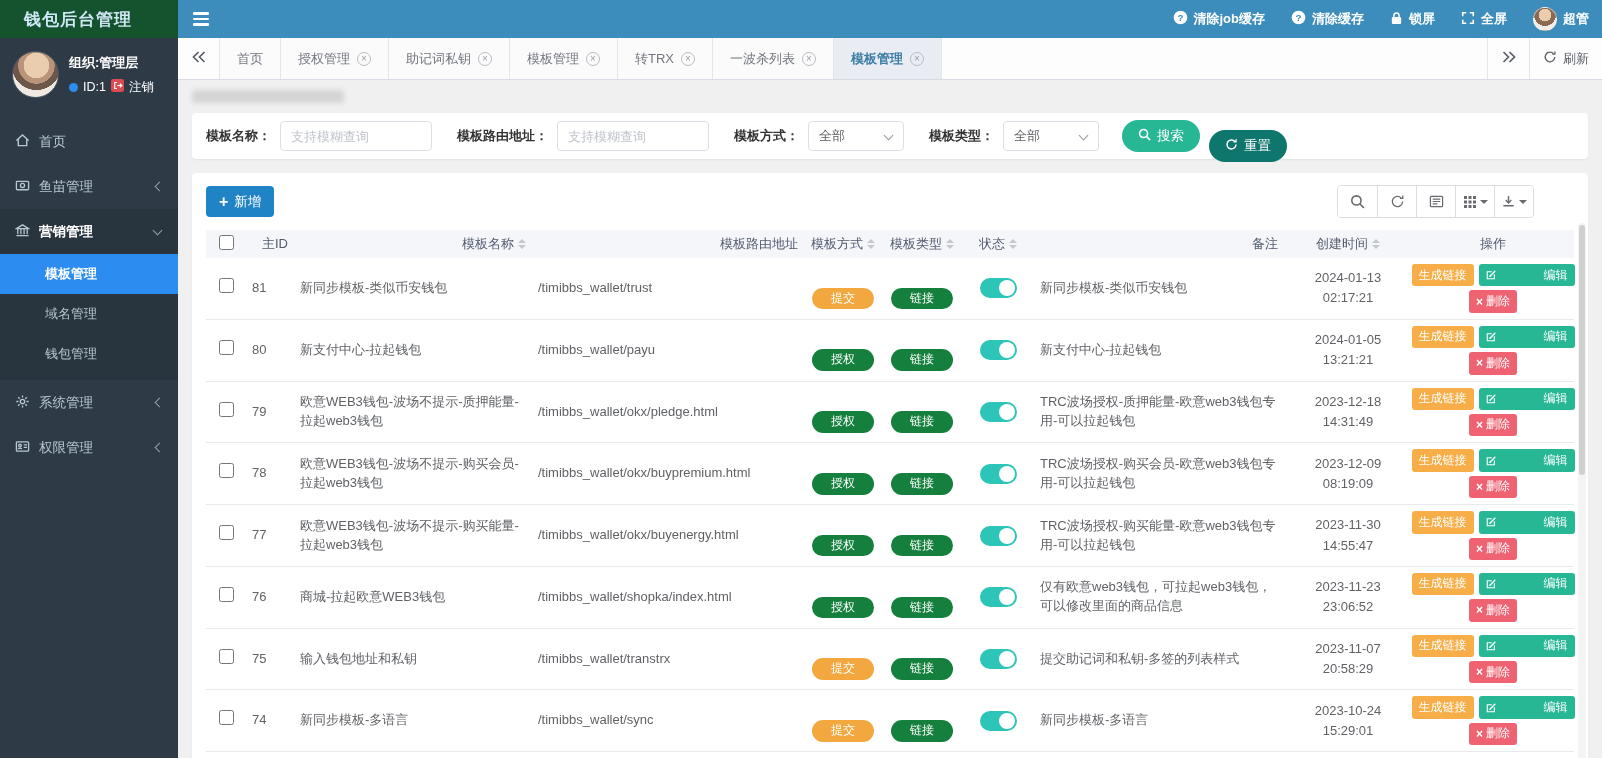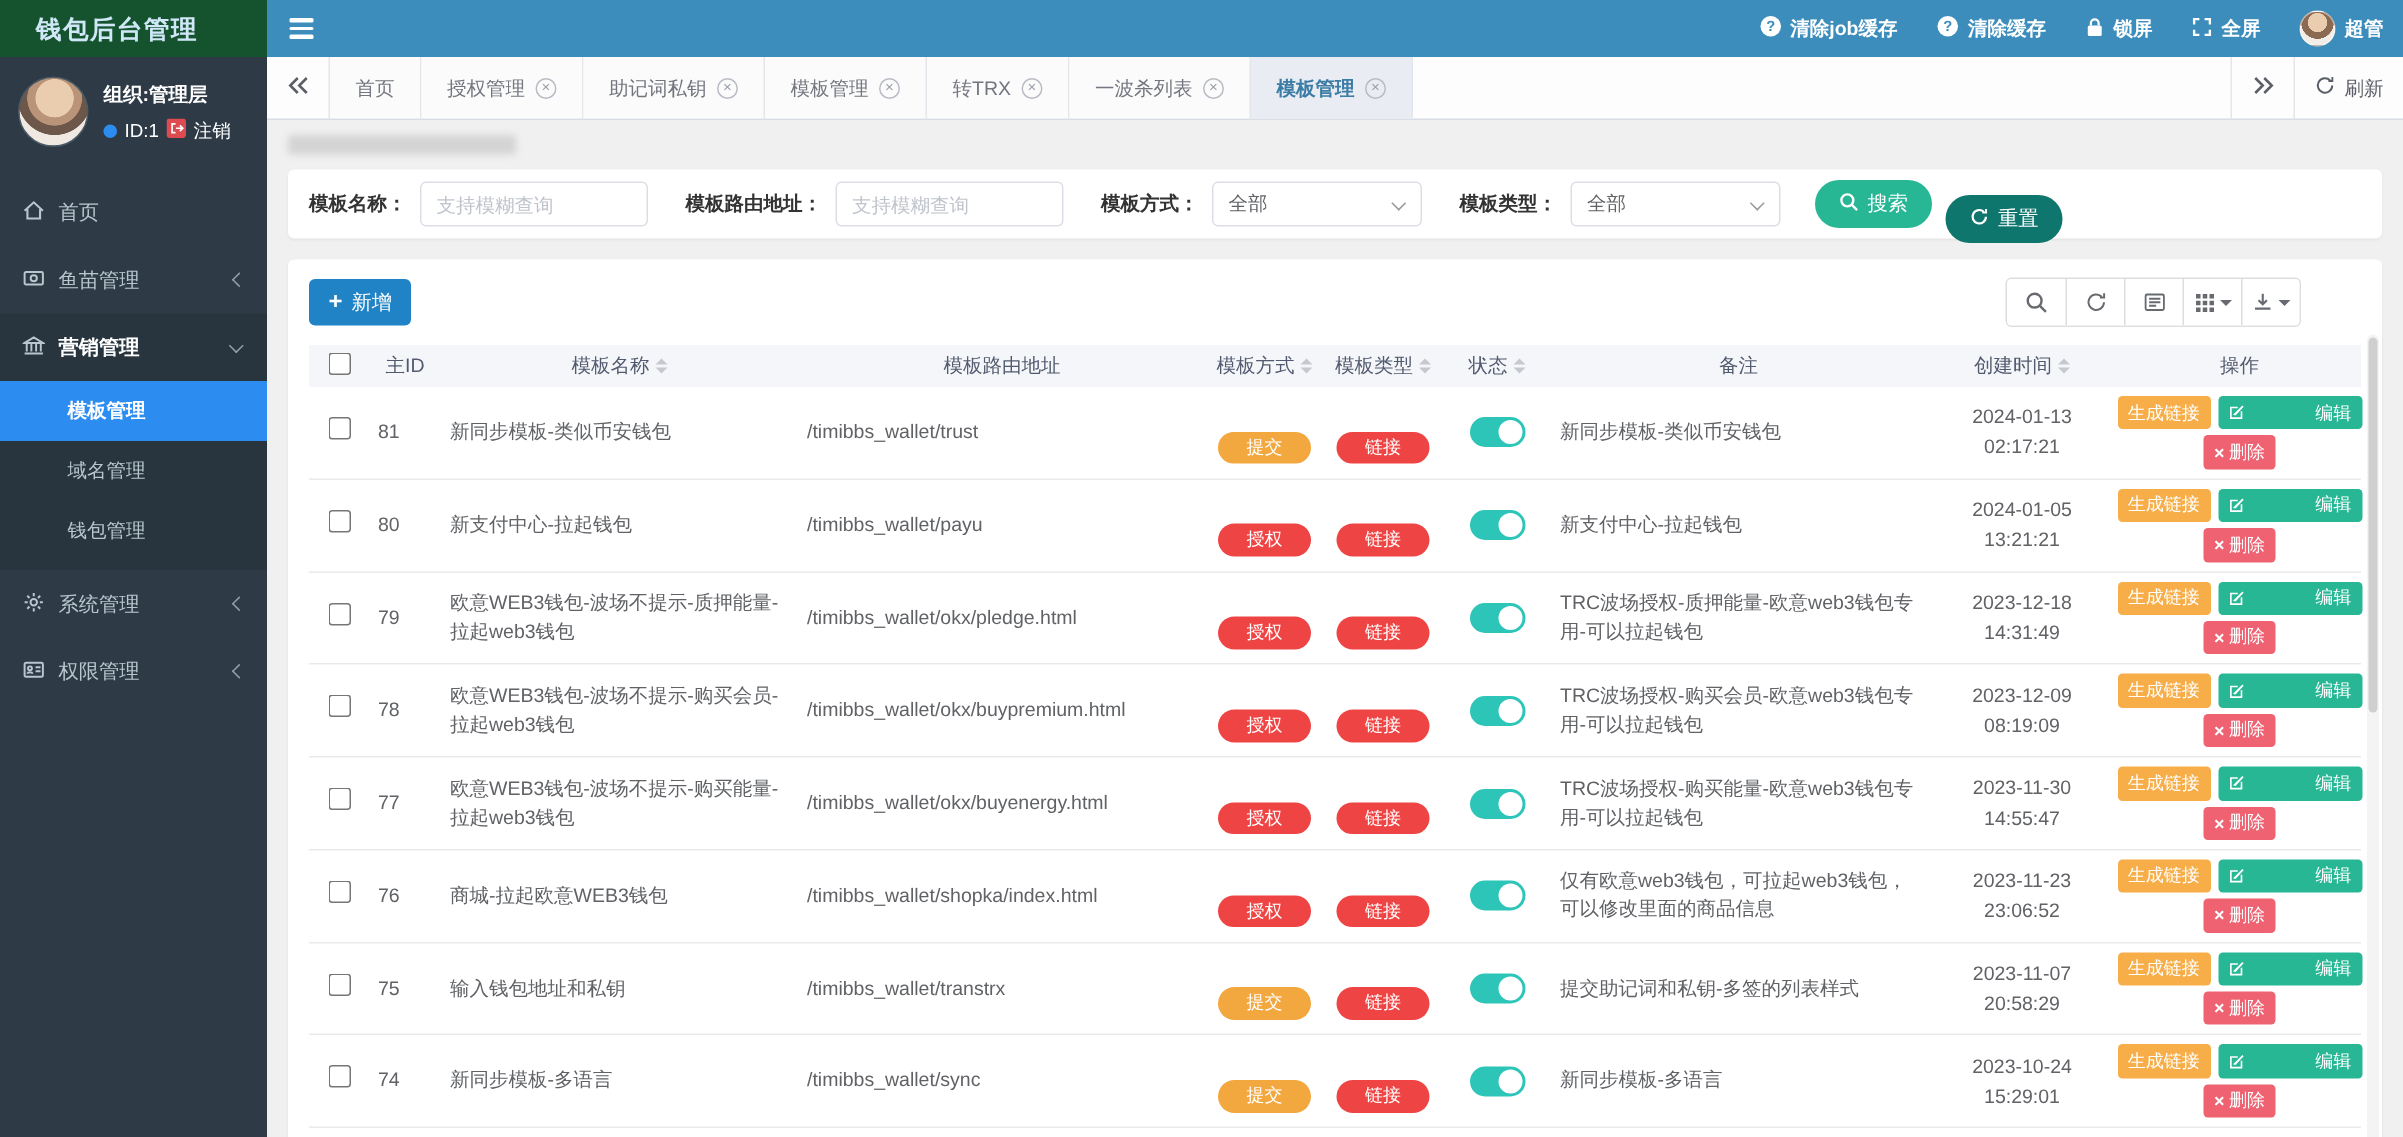--- a/index.html
+++ b/index.html
@@ -47,53 +47,53 @@
 
   .content { flex:1; padding:8px 14px; overflow:hidden; background:#f0f0f0; }
   .redacted { width:152px; height:13px; background:#d4d4d4; border-radius:2px; filter:blur(2.5px); margin:2px 0 10px; }
 
   
   .filter-card { background:#fff; border-radius:4px; box-shadow:0 1px 2px rgba(0,0,0,.06); height:46px; display:flex; align-items:center; padding:0 14px; gap:9px; }
   .f-label { font-weight:bold; color:#333; white-space:nowrap; }
   .f-label.gap { margin-left:16px; }
   .f-input { width:152px; height:30px; border:1px solid #dcdfe6; border-radius:4px; padding:0 10px; font-size:13px; color:#606266; outline:none; font-family:inherit; }
   .f-input::placeholder { color:#c0c4cc; }
-  .f-select { width:140px; height:30px; border:1px solid #dcdfe6; border-radius:4px; display:flex; align-items:center; justify-content:space-between; padding:0 10px; color:#606266; cursor:pointer; background:#fff; }
+  .f-select { width:96px; height:30px; border:1px solid #dcdfe6; border-radius:4px; display:flex; align-items:center; justify-content:space-between; padding:0 10px; color:#606266; cursor:pointer; background:#fff; }
   .sel-caret { width:9px; height:9px; position:relative; }
   .sel-caret::before { content:""; position:absolute; top:0; left:1px; width:6px; height:6px; border-right:1.4px solid #999; border-bottom:1.4px solid #999; transform:rotate(45deg); }
   .btn-pill { height:32px; border:none; border-radius:16px; color:#fff; font-size:13.5px; display:inline-flex; align-items:center; gap:6px; padding:0 16px; cursor:pointer; font-family:inherit; }
   .btn-search { background:#27b795; margin-left:14px; }
   .btn-reset { background:#0f766e;margin-top:20px; }
 
   
   .table-card { background:#fff; border-radius:4px; box-shadow:0 1px 2px rgba(0,0,0,.06); margin-top:14px; flex:1; padding:12px 14px 0; position:relative; }
   .card-toolbar { display:flex; justify-content:space-between; align-items:center; }
   .btn-add { background:#2083c5; color:#fff; border:none; border-radius:4px; height:31px; padding:0 13px; display:inline-flex; align-items:center; gap:6px; font-size:13.5px; cursor:pointer; font-family:inherit; }
   .plus { font-size:16px; font-weight:bold; line-height:1; }
   .tool-group { display:flex; border:1px solid #ddd; border-radius:4px; overflow:hidden; margin-right:40px; }
   .tool-btn { width:39px; height:31px; display:flex; align-items:center; justify-content:center; gap:3px; background:#fff; border:none; border-left:1px solid #ddd; color:#676a6f; cursor:pointer; }
   .tool-btn:first-child { border-left:none; }
   .caret-dn { width:0; height:0; border-left:4px solid transparent; border-right:4px solid transparent; border-top:4px solid #676a6f; }
 
   table { width:100%; border-collapse:collapse; margin-top:12px; table-layout:fixed; }
-  thead th { background:#f5f6fa; height:28px; font-weight:normal; color:#515a6e; font-size:13px; text-align:center; padding:0 6px; white-space:nowrap; }
+  thead th { background:#f5f6fa; height:28px; font-weight:normal; color:#515a6e; font-size:13px; text-align:right; padding:0 6px; white-space:nowrap; }
   thead th.tc { text-align:center; }
   td { height:56px; border-bottom:1px solid #e9eaec; padding:6px; font-size:13px; color:#606266; line-height:1.45; vertical-align:middle; }
   .tc { text-align:center; }
   .c0{width:40px;} .c1{width:48px;} .c2{width:238px;} .c3{width:272px;} .c4{width:78px;} .c5{width:80px;} .c6{width:72px;} .c7{width:auto;} .c8{width:128px;} .c9{width:162px;}
   th .hwrap { display:inline-flex; align-items:center; gap:4px; }
   .sort { display:inline-flex; flex-direction:column; gap:2px; }
   .sort i { display:block; width:0; height:0; border-left:4px solid transparent; border-right:4px solid transparent; }
   .sort .up { border-bottom:4px solid #c5c8ce; }
   .sort .dn { border-top:4px solid #c5c8ce; }
   input[type=checkbox] { width:15px; height:15px; accent-color:#fff; border:1px solid #adadad; cursor:pointer; }
 
   .badge { display:inline-block; padding:3px 19px; border-radius:11px; color:#fff; font-size:12px; line-height:1.3;margin-top:20px; }
   .badge.orange { background:#f3a73f; }
-  .badge.green { background:#ef4444; }
+  .badge.green { background:#15803d; }
 
   .toggle { display:inline-block; width:37px; height:20px; border-radius:10px; background:#2dc5b8; position:relative; cursor:pointer; vertical-align:middle; }
   .toggle::after { content:""; position:absolute; top:2px; right:2px; width:16px; height:16px; border-radius:50%; background:#fff; }
 
   .actions { display:flex; flex-direction:column; align-items:center; gap:4px; }
   .act-line { display:flex; gap:5px; }
   .act { display:inline-flex; align-items:center; gap:3px; padding:2.5px 7px; border-radius:3px; color:#fff; font-size:12px; cursor:pointer; white-space:nowrap; }
   .act.orange { background:#f7ae48; }
   .act.green { background:#27b795;gap:48px; }
   .act.red { background:#ee6272; }

